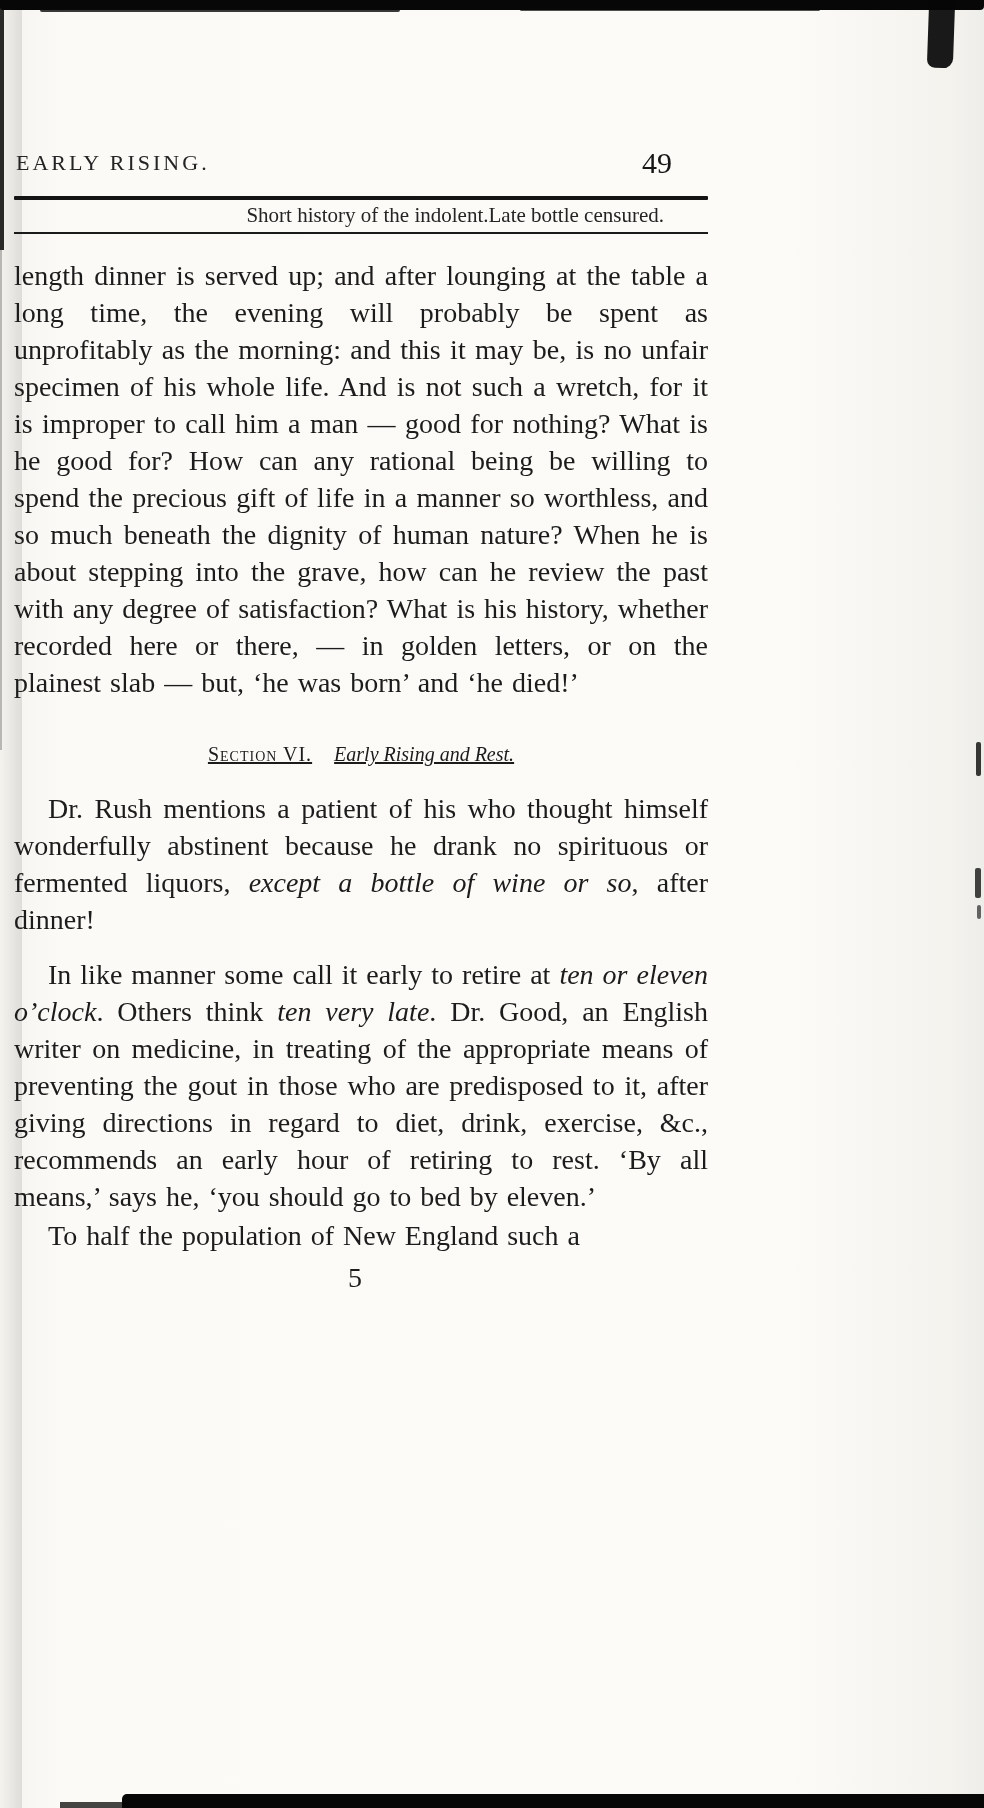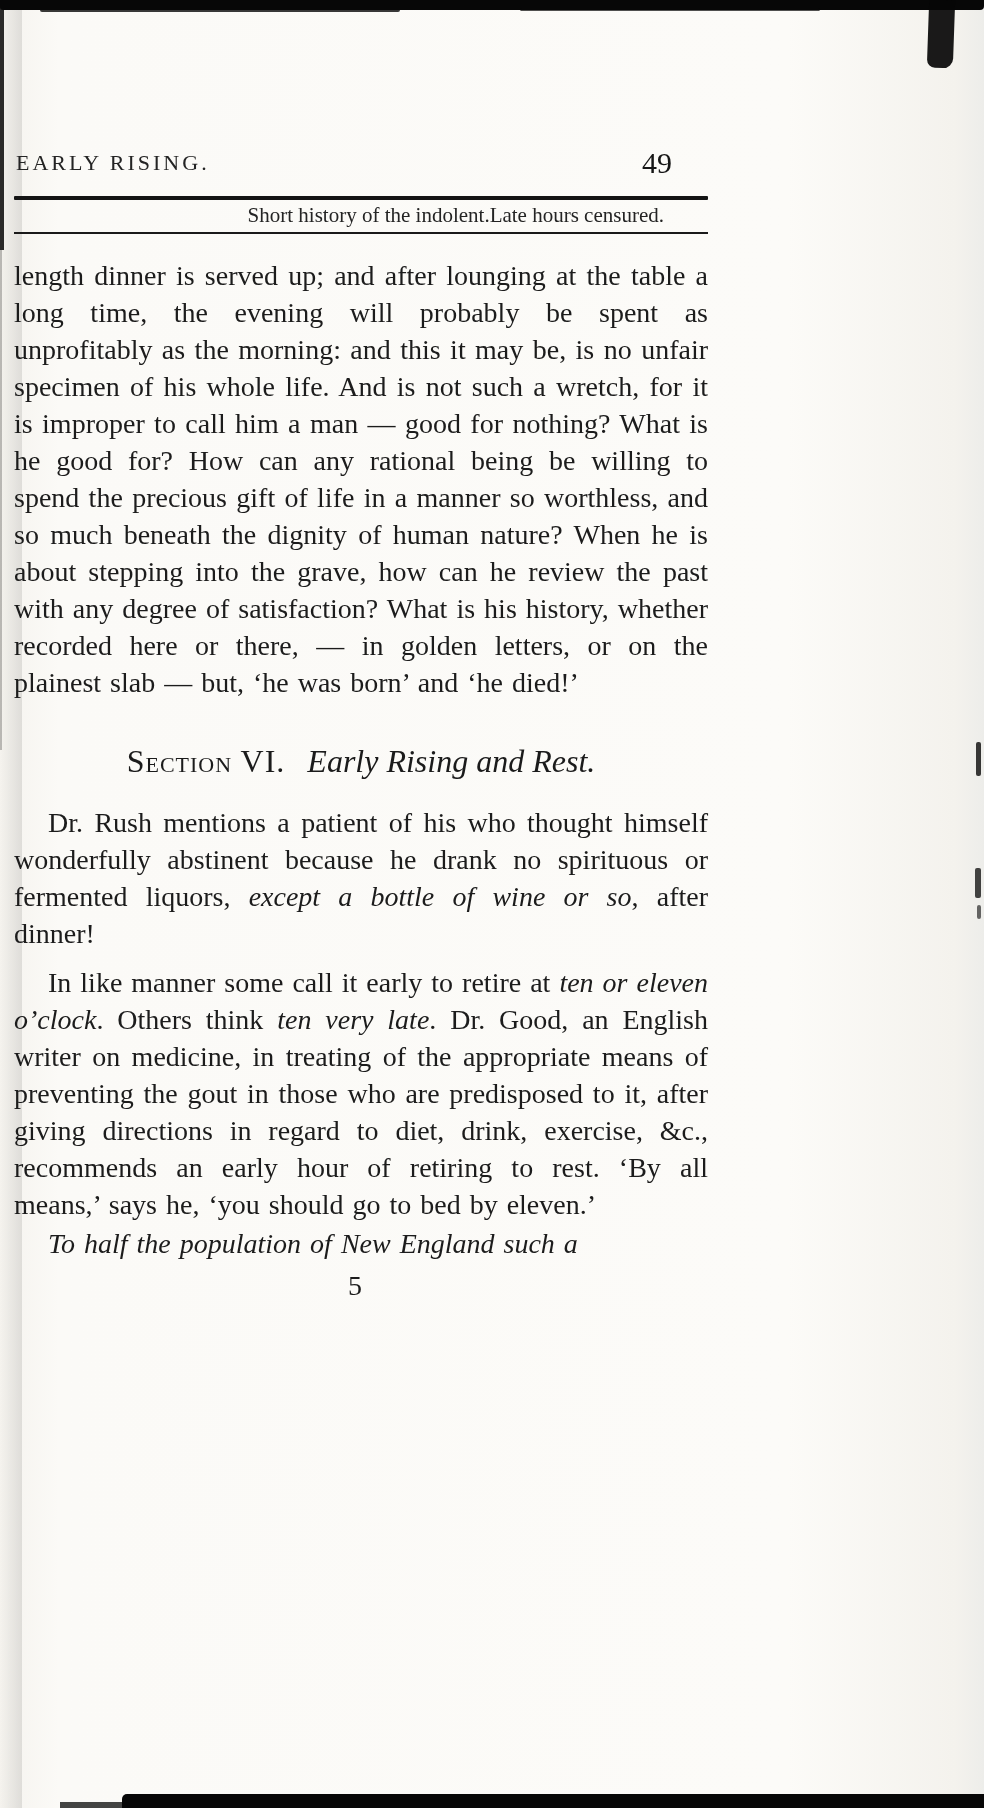--- a/index.html
+++ b/index.html
@@ -88,29 +88,30 @@
     text-align: justify;
     word-spacing: 2px;
     text-indent: 34px;
     color: #1c1c1c;
   }
   .para.first {
     margin-top: 23px;
     text-indent: 0;
   }
   .para.p2 { margin-top: 2px; }
-  .para.p3 { margin-top: 12px; }
-  .para.p4 { margin-top: 2px; text-align: left; font-style: italic; }
+  .para.p3 { margin-top: 18px; }
+  .para.p4 { margin-top: 2px; text-align: left; }
 
   .section-heading {
     margin: 42px 0 24px 0;
     text-align: center;
     font-weight: normal;
-    font-size: 32px;
+    font-size: 20px;
     color: #1b1b1b;
+    text-decoration: underline;
   }
   .sc { font-variant: small-caps; letter-spacing: 1px; }
   .it { font-style: italic; }
   .heading-gap { display: inline-block; width: 22px; }
 
   .signature {
     margin-top: 8px;
     text-align: center;
     font-size: 28px;
     color: #1c1c1c;
@@ -140,21 +141,21 @@
 
     <div class="page-header">
       <span class="running-title">EARLY RISING.</span>
       <span class="page-number">49</span>
     </div>
 
     <div class="rule-thick"></div>
 
     <div class="running-heads">
       <span>Short history of the indolent.</span>
-      <span>Late hours censured.</span>
+      <span>Late bottle censured.</span>
     </div>
 
     <div class="rule-thin"></div>
 
     <p class="para first">length dinner is served up; and after lounging at the table a long time, the evening will probably be spent as unprofitably as the morning: and this it may be, is no unfair specimen of his whole life.  And is not such a wretch, for it is improper to call him a man — good for nothing?  What is he good for?  How can any rational being be willing to spend the precious gift of life in a manner so worthless, and so much beneath the dignity of human nature?  When he is about stepping into the grave, how can he review the past with any degree of satisfaction?  What is his history, whether recorded here or there, — in golden letters, or on the plainest slab — but, ‘he was born’ and ‘he died!’</p>
 
     <h2 class="section-heading"><span class="sc">Section VI.</span><span class="heading-gap"></span><span class="it">Early Rising and Rest.</span></h2>
 
     <p class="para p2"><span>Dr. Rush mentions a patient of his who thought himself wonderfully abstinent because he drank no spirituous or fermented liquors, </span><span class="it">except a bottle of wine or so</span><span>, after dinner!</span></p>
 

